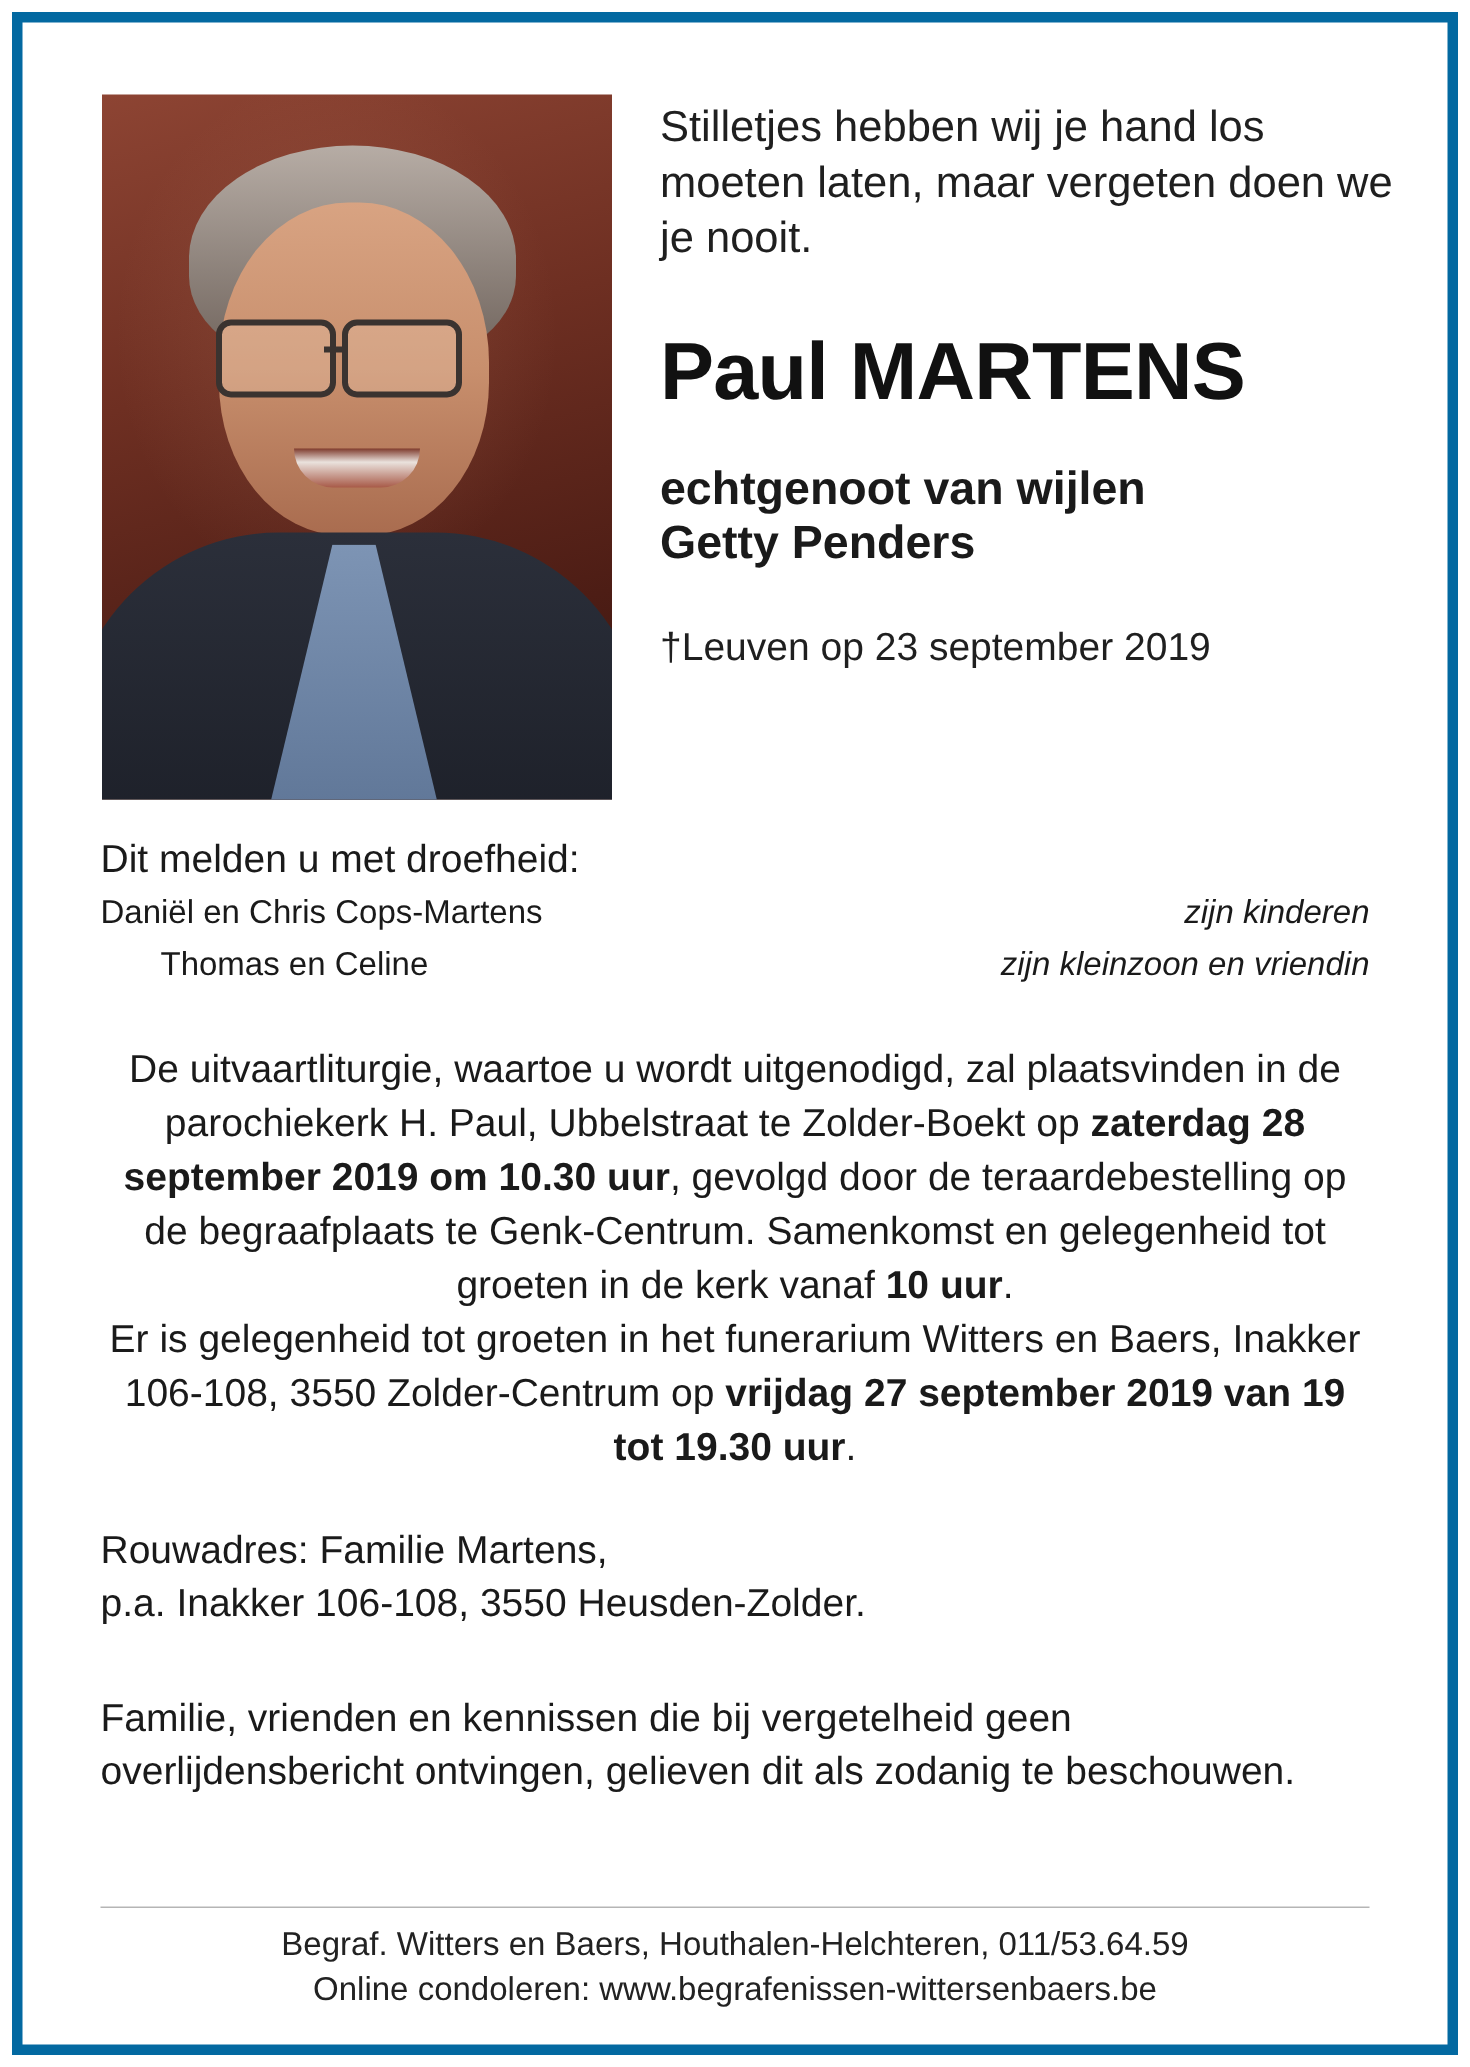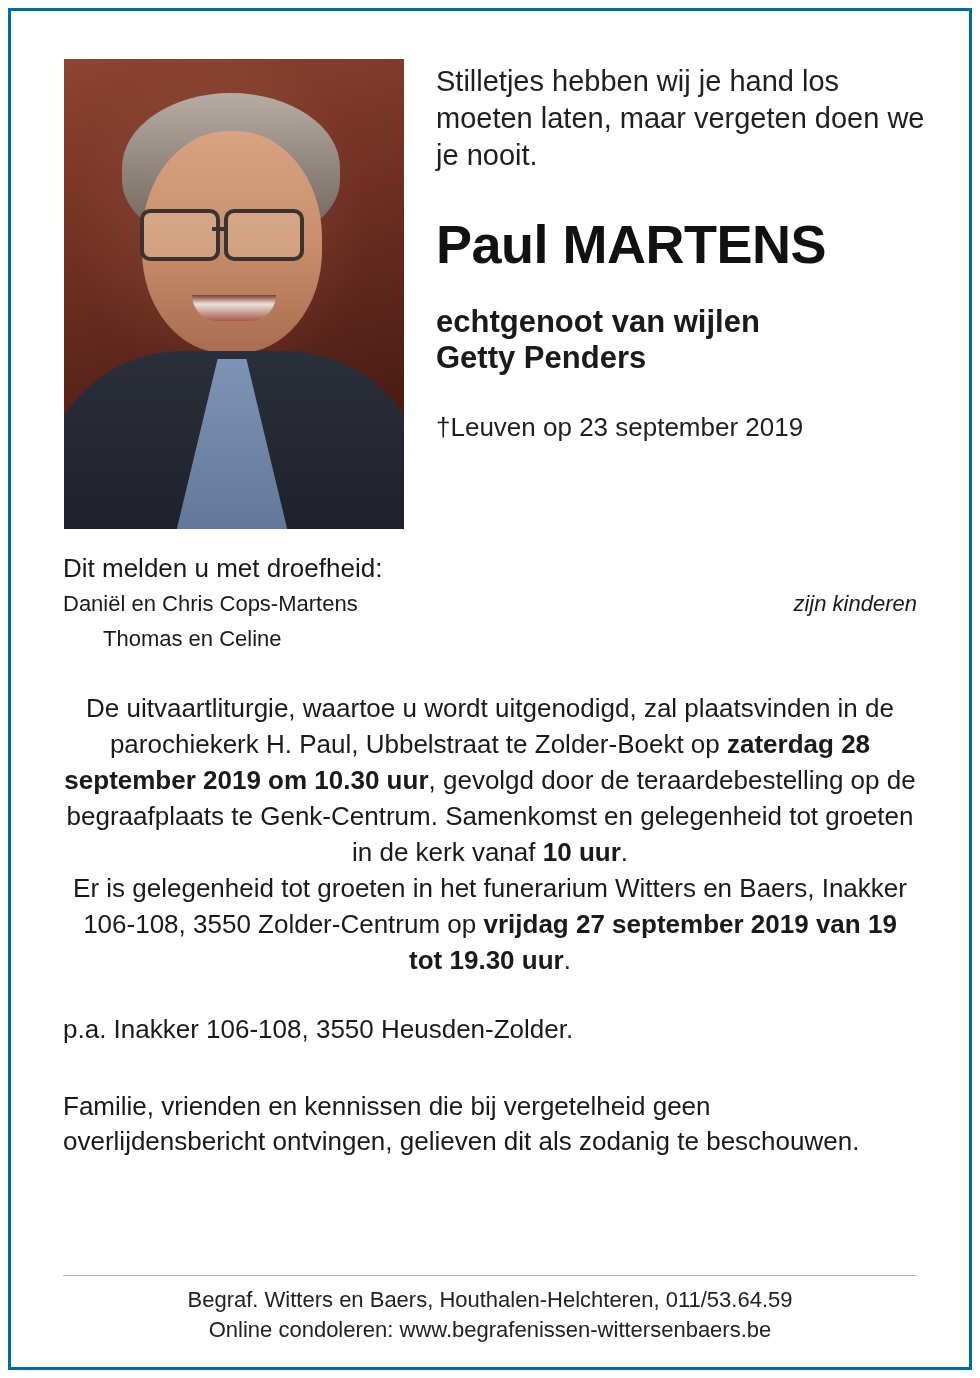--- a/index.html
+++ b/index.html
@@ -15,21 +15,21 @@
     position: relative;
     overflow: hidden;
   }
   .card {
     position: absolute;
     left: 8px;
     top: 8px;
     width: 964px;
     height: 1362px;
     background: #ffffff;
-    border: 3px solid #0369a1;
+    border: 7px solid #0369a1;
     box-sizing: border-box;
   }
   .top-section {
     position: absolute;
     left: 0;
     top: 0;
     width: 100%;
     height: 520px;
   }
   .portrait {
@@ -228,30 +228,32 @@
   <div class="body-section">
 
     <div class="announce">Dit melden u met droefheid:</div>
 
     <div class="family-row">
       <span class="nm">Daniël en Chris Cops-Martens</span>
       <span class="rel">zijn kinderen</span>
     </div>
     <div class="family-row indent">
       <span class="nm">Thomas en Celine</span>
+      <span class="rel">zijn kleinzoon en vriendin</span>
     </div>
 
     <div class="centered">
       <span>De uitvaartliturgie, waartoe u wordt uitgenodigd, zal plaatsvinden in de parochiekerk H. Paul, Ubbelstraat te Zolder-Boekt op </span><b>zaterdag 28 september 2019 om 10.30 uur</b><span>, gevolgd door de teraardebestelling op de begraafplaats te Genk-Centrum. Samenkomst en gelegenheid tot groeten in de kerk vanaf </span><b>10 uur</b><span>.</span>
       <div>
         <span>Er is gelegenheid tot groeten in het funerarium Witters en Baers, Inakker 106-108, 3550 Zolder-Centrum op </span><b>vrijdag 27 september 2019 van 19 tot 19.30 uur</b><span>.</span>
       </div>
     </div>
 
     <div class="addr">
+      <div>Rouwadres: Familie Martens,</div>
       <div>p.a. Inakker 106-108, 3550 Heusden-Zolder.</div>
     </div>
 
     <div class="note">Familie, vrienden en kennissen die bij vergetelheid geen overlijdensbericht ontvingen, gelieven dit als zodanig te beschouwen.</div>
 
   </div>
 
   <div class="footer">
     <div>Begraf. Witters en Baers, Houthalen-Helchteren, 011/53.64.59</div>
     <div>Online condoleren: www.begrafenissen-wittersenbaers.be</div>

